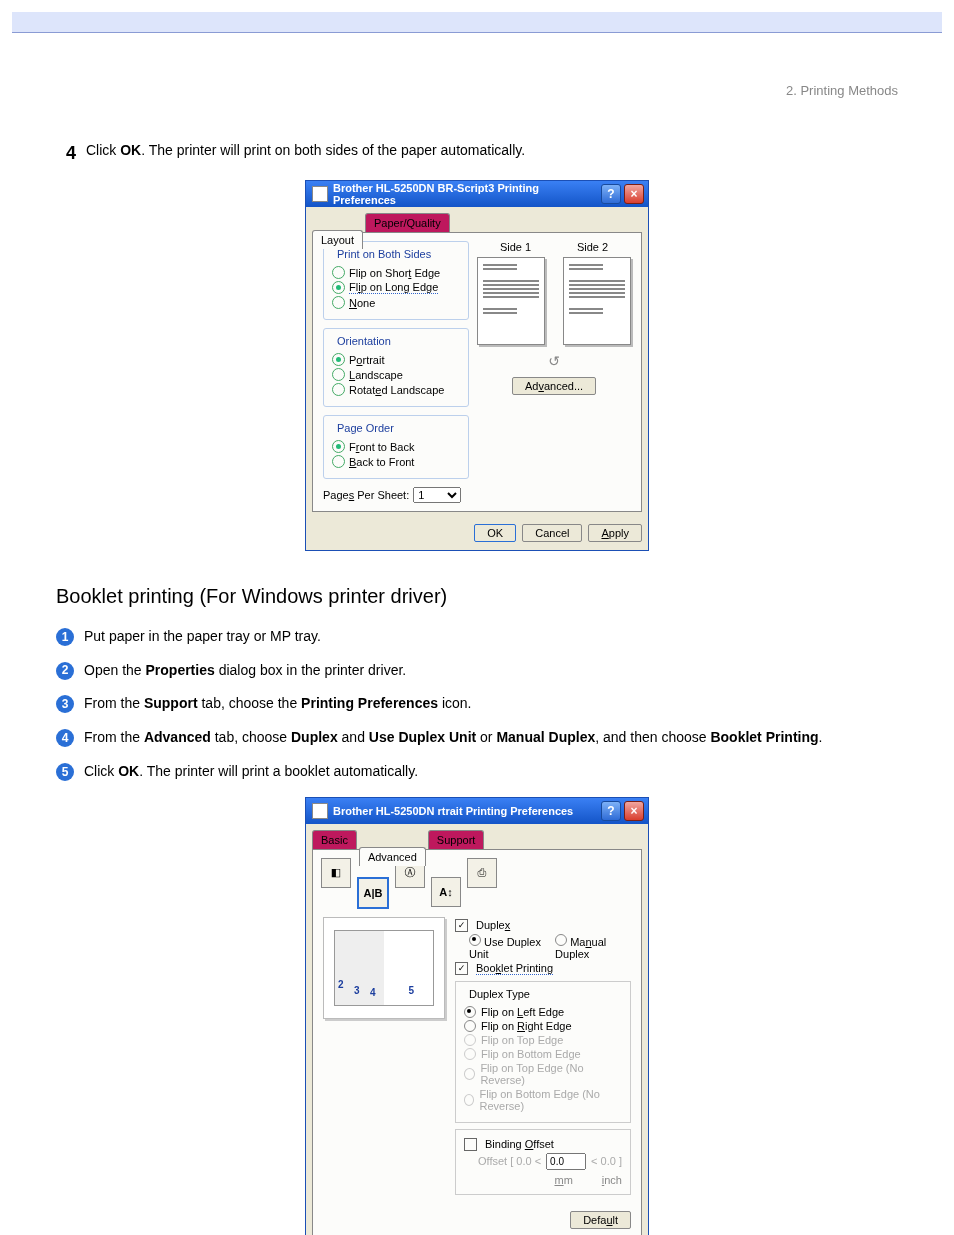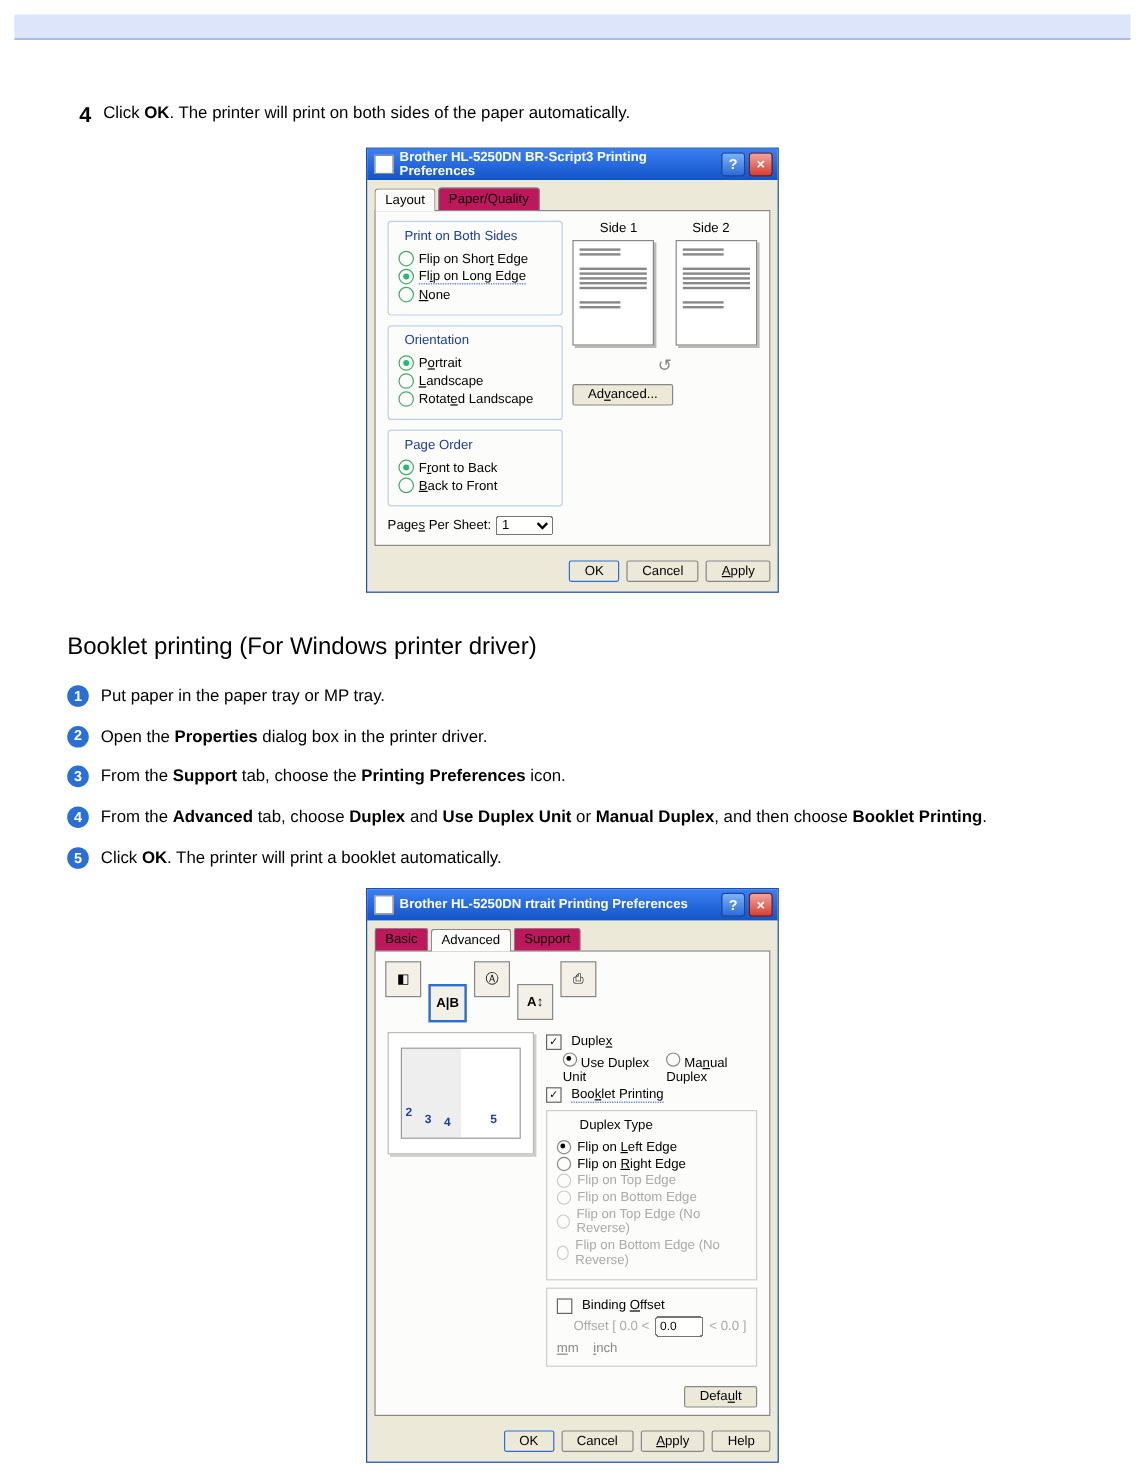--- a/index.html
+++ b/index.html
@@ -99,21 +99,21 @@
   }
   .xp-help { background: linear-gradient(#7db1f7,#2e6bd6); border-color:#184a9c;}
   .xp-tabs {
     display:flex; padding: 6px 6px 0 6px;
   }
   .xp-tab {
     padding: 3px 8px; border:1px solid #888; border-bottom:none;
     background:#be185d; margin-right:2px; font-size:11px;
     border-radius:3px 3px 0 0;
   }
-  .xp-tab.active { background:#fcfcfa; position:relative; top:1px;}
+  .xp-tab.active { background:#fcfcfa; position:relative; top:17px;}
   .xp-body {
     margin: 0 6px 6px 6px; border:1px solid #888;
     background:#fcfcfa; padding:8px 10px 8px 10px;
     display:flex; gap:8px;
   }
   .xp-left { width: 150px; }
   .xp-right { flex:1; }
   .grp {
     border:1px solid #bcd0ec; border-radius:3px;
     padding: 6px 8px 8px 8px; margin-bottom:8px; color:#1c3e9e;
@@ -135,21 +135,21 @@
   .page-thumb .ln.s{width:60%;}
   .thumb-row{display:flex; gap:18px; justify-content:center;}
   .arrow-curve{
     text-align:center; margin-top:8px; color:#888; font-size:14px;
   }
   .btn {
     border:1px solid #888; background:#ece9d8; padding:2px 12px; font-size:11px;
     border-radius:2px;
   }
   .btn-row { display:flex; gap:6px; justify-content:flex-end; padding:6px 6px 8px;}
-  .adv-row { display:flex; justify-content:flex-start; padding: 8px 0 0;}
+  .adv-row { display:flex; justify-content:center; padding: 8px 0 0;}
   
   
   .xp-dlg2 .xp-body2 {
     margin:0 6px 6px 6px; border:1px solid #888; background:#fcfcfa;
   }
   .icon-row {
     display:flex; gap:6px; padding:8px;
   }
   .sq-btn{
     width:28px;height:28px;border:1px solid #888;background:#f3f1e7;
@@ -165,36 +165,37 @@
   .booklet-prev .fold{
     position:absolute; left:10px; top:12px; right:10px; bottom:12px;
     border:1px solid #999;
     background:linear-gradient(90deg,#eee 0 50%,#fff 50% 100%);
   }
   .booklet-prev .lbl{position:absolute;font-size:10px;color:#1c3e9e;font-weight:bold;}
   .r-col{flex:1; color:#000;}
   .chk{width:11px;height:11px;border:1px solid #666;display:inline-flex;align-items:center;justify-content:center;margin-right:3px;}
   .chk.c::after{content:"✓";font-size:9px;color:#000;}
   .subgrp{border:1px solid #ccc; padding:6px 8px 8px; margin:6px 0; font-size:11px;}
-  .subgrp .t{font-size:11px; margin:-12px 0 4px 16px; background:#fcfcfa; display:inline-block; padding:0 3px;}
+  .subgrp .t{font-size:11px; margin:-12px 0 4px 2px; background:#fcfcfa; display:inline-block; padding:0 3px;}
   .dim{color:#aaa;}
   .row{display:flex;align-items:center;gap:5px;margin:2px 0;}
   .row .r{ width:10px;height:10px;border:1px solid #888;border-radius:50%;display:inline-block;}
   .row .r.s::after{content:"";display:block;width:4px;height:4px;margin:2px;background:#000;border-radius:50%;}
   .row .r.d{border-color:#ccc;}
-  .units{display:flex;gap:12px;justify-content:flex-start;margin-top:4px;color:#888;}
+  .units{display:flex;gap:29px;justify-content:flex-end;margin-top:4px;color:#888;}
   .default-row{display:flex;justify-content:flex-end;padding:6px 10px;}
 </style>
 </head>
 <body>
 
 <div class="top-band"></div>
 
 <div class="page">
 
+  <div class="breadcrumb">2. Printing Methods</div>
 
   <div class="step-line">
     <div class="step-num-big">4</div>
     <div class="step-body">
       <span>Click </span><span class="b">OK</span><span>. The printer will print on both sides of the paper automatically.</span>
     </div>
   </div>
 
   <div class="xp-dlg">
     <div class="xp-title">

